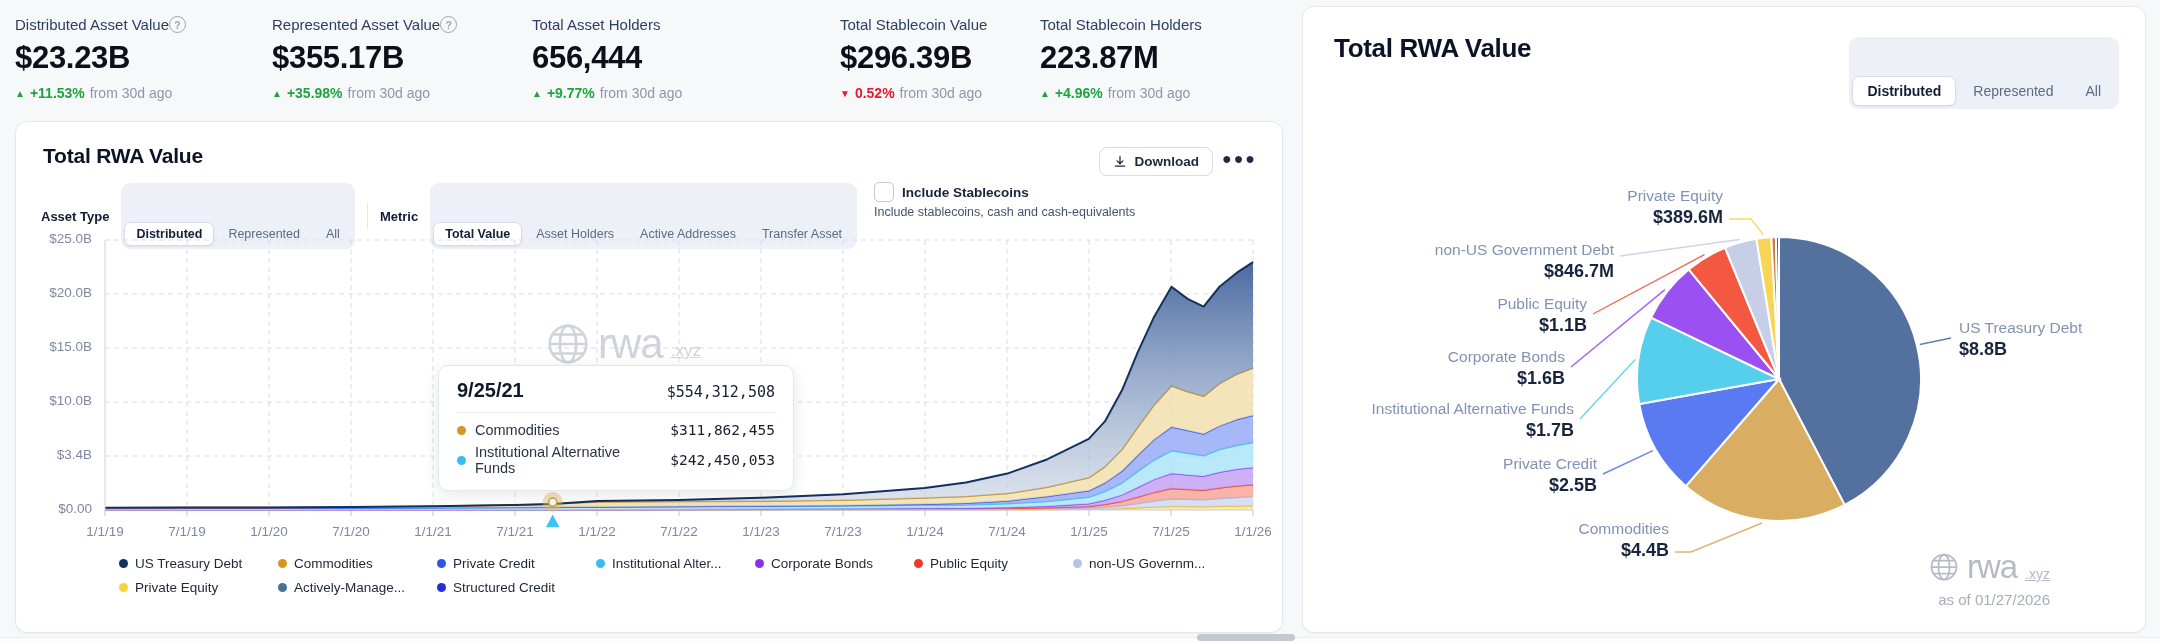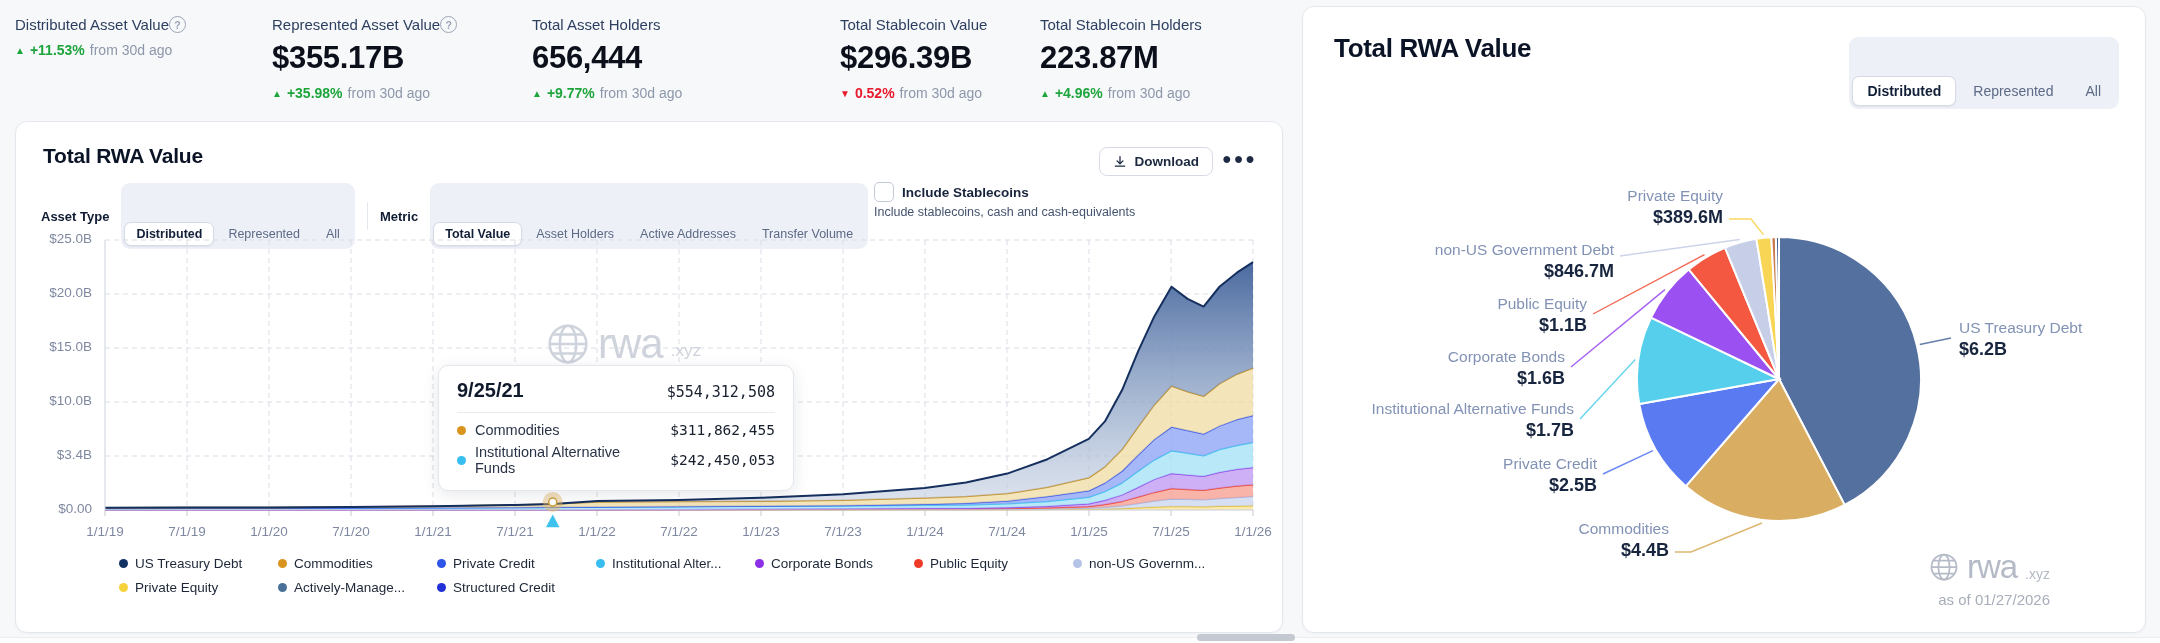--- a/index.html
+++ b/index.html
@@ -38,21 +38,21 @@
 
   
   .ylab{position:absolute;left:0;width:76px;text-align:right;font-size:13.5px;color:#7e88a0;}
   .xlab{position:absolute;width:70px;text-align:center;font-size:13.5px;color:#7e88a0;top:402px;}
   #mainChart{position:absolute;left:83px;top:115px;}
 
   
   .wm{position:absolute;display:flex;align-items:center;gap:8px;color:#c7ccd6;z-index:1;}
   .wm-main{left:530px;top:198px;opacity:.85;}
   .wm .rwa{font-size:42px;letter-spacing:-1px;}
-  .wm .xyz{font-size:17px;align-self:flex-end;margin-bottom:7px;}
+  .wm .xyz{font-size:17px;align-self:flex-end;margin-bottom:7px;text-decoration:underline;}
   .wm-pie{position:static;color:#b5bbc6;justify-content:flex-end;}
   .wm-pie .rwa{font-size:33px;}
   .wm-pie .xyz{font-size:14px;margin-bottom:4px;}
 
   
   .tooltip{position:absolute;left:422px;top:243px;width:356px;background:#fff;border:1px solid #e3e6ec;border-radius:10px;box-shadow:0 4px 16px rgba(20,30,60,.10);padding:13px 18px 14px;z-index:5;box-sizing:border-box;}
   .tt-head{display:flex;align-items:baseline;justify-content:space-between;}
   .tt-date{font-size:20px;font-weight:700;color:#111a2c;}
   .tt-total{font-family:"DejaVu Sans Mono",monospace;font-size:15px;color:#18202e;}
   .tt-div{height:1px;background:#e8eaef;margin:10px 0 9px;}
@@ -82,20 +82,21 @@
 <body>
 
 <div class="page">
 
   <div id="statsRow">
       <div class="stat" style="left: 15px;">
         <div class="label">
           <span>Distributed Asset Value</span>
           <span class="info">?</span>
         </div>
+        <div class="value">$23.23B</div>
         <div class="delta">
           <span class="arrow up">▲</span>
           <b class="up">+11.53%</b>
           <span>from 30d ago</span>
         </div>
       </div>
       <div class="stat" style="left: 272px;">
         <div class="label">
           <span>Represented Asset Value</span>
           <span class="info">?</span>
@@ -160,21 +161,21 @@
           <span class="seg-opt sel">Distributed</span>
           <span class="seg-opt">Represented</span>
           <span class="seg-opt">All</span>
         </div>
       <div class="vdiv"></div>
       <span class="f-label">Metric</span>
       <div class="seg" id="segMetric">
           <span class="seg-opt sel">Total Value</span>
           <span class="seg-opt">Asset Holders</span>
           <span class="seg-opt">Active Addresses</span>
-          <span class="seg-opt">Transfer Volume</span>
+          <span class="seg-opt">Transfer Asset</span>
         </div>
     </div>
 
     <div class="stable-box">
       <div class="cb-row">
         <span class="checkbox"></span>
         <span class="cb-label">Include Stablecoins</span>
       </div>
       <div class="cb-desc">Include stablecoins, cash and cash-equivalents</div>
     </div>
@@ -366,21 +367,21 @@
         <polyline points="349.9,443.6 300,467" fill="none" stroke="#5a7af2" stroke-width="1.4" opacity="0.9"></polyline>
         <polyline points="332.3,352.5 277,412" fill="none" stroke="#55cfec" stroke-width="1.4" opacity="0.9"></polyline>
         <polyline points="361.9,282.6 268,360" fill="none" stroke="#9b50f2" stroke-width="1.4" opacity="0.9"></polyline>
         <polyline points="401.5,247.6 290,307" fill="none" stroke="#f45840" stroke-width="1.4" opacity="0.9"></polyline>
         <polyline points="436.6,232.5 317,249" fill="none" stroke="#c7cfe8" stroke-width="1.4" opacity="0.9"></polyline>
         <polyline points="460.5,227.8 448,212 426,212" fill="none" stroke="#f8d554" stroke-width="1.4" opacity="0.9"></polyline>
       </svg>
     <div id="pieLabels">
         <div class="pie-label" style="left: 656px; text-align: left; top: 310px;">
           <div class="nm">US Treasury Debt</div>
-          <div class="vl">$6.2B</div>
+          <div class="vl">$8.8B</div>
         </div>
         <div class="pie-label" style="right: 476px; top: 511px;">
           <div class="nm">Commodities</div>
           <div class="vl">$4.4B</div>
         </div>
         <div class="pie-label" style="right: 548px; top: 446px;">
           <div class="nm">Private Credit</div>
           <div class="vl">$2.5B</div>
         </div>
         <div class="pie-label" style="right: 571px; top: 391px;">

